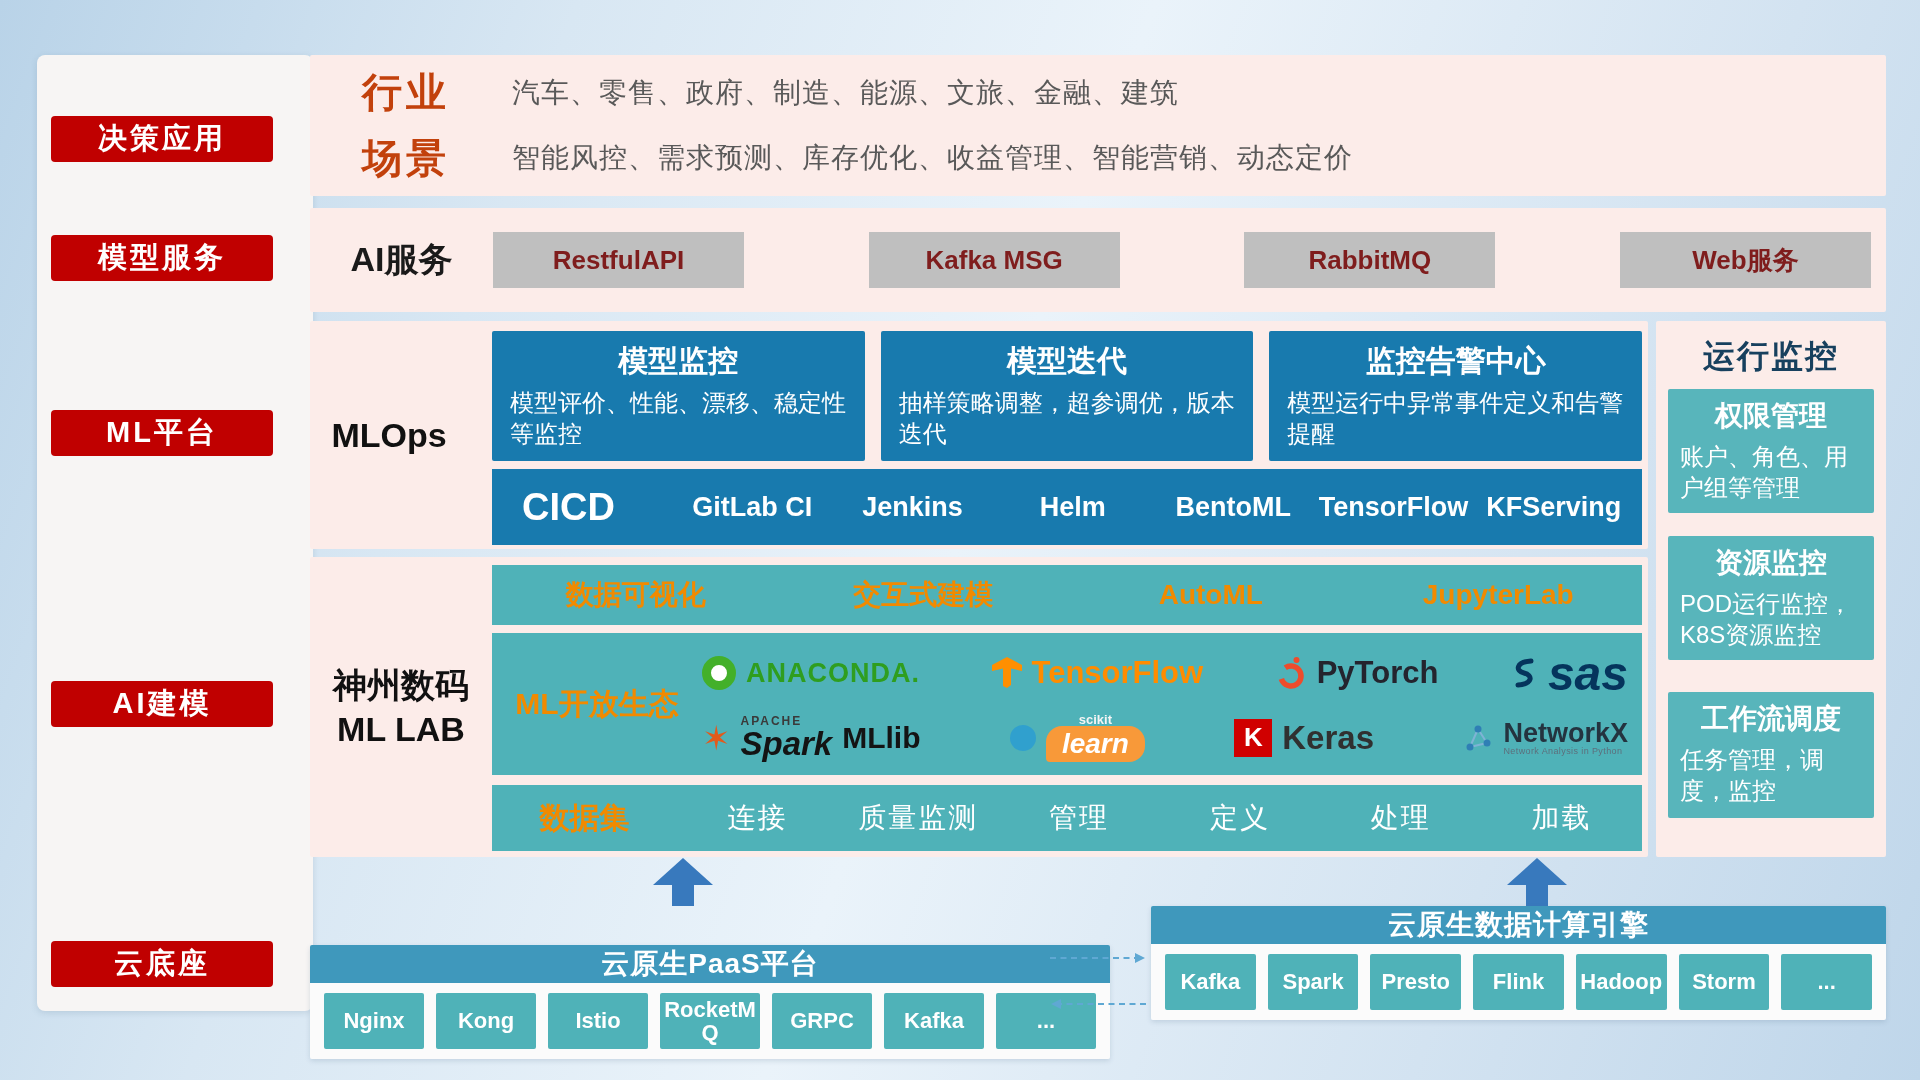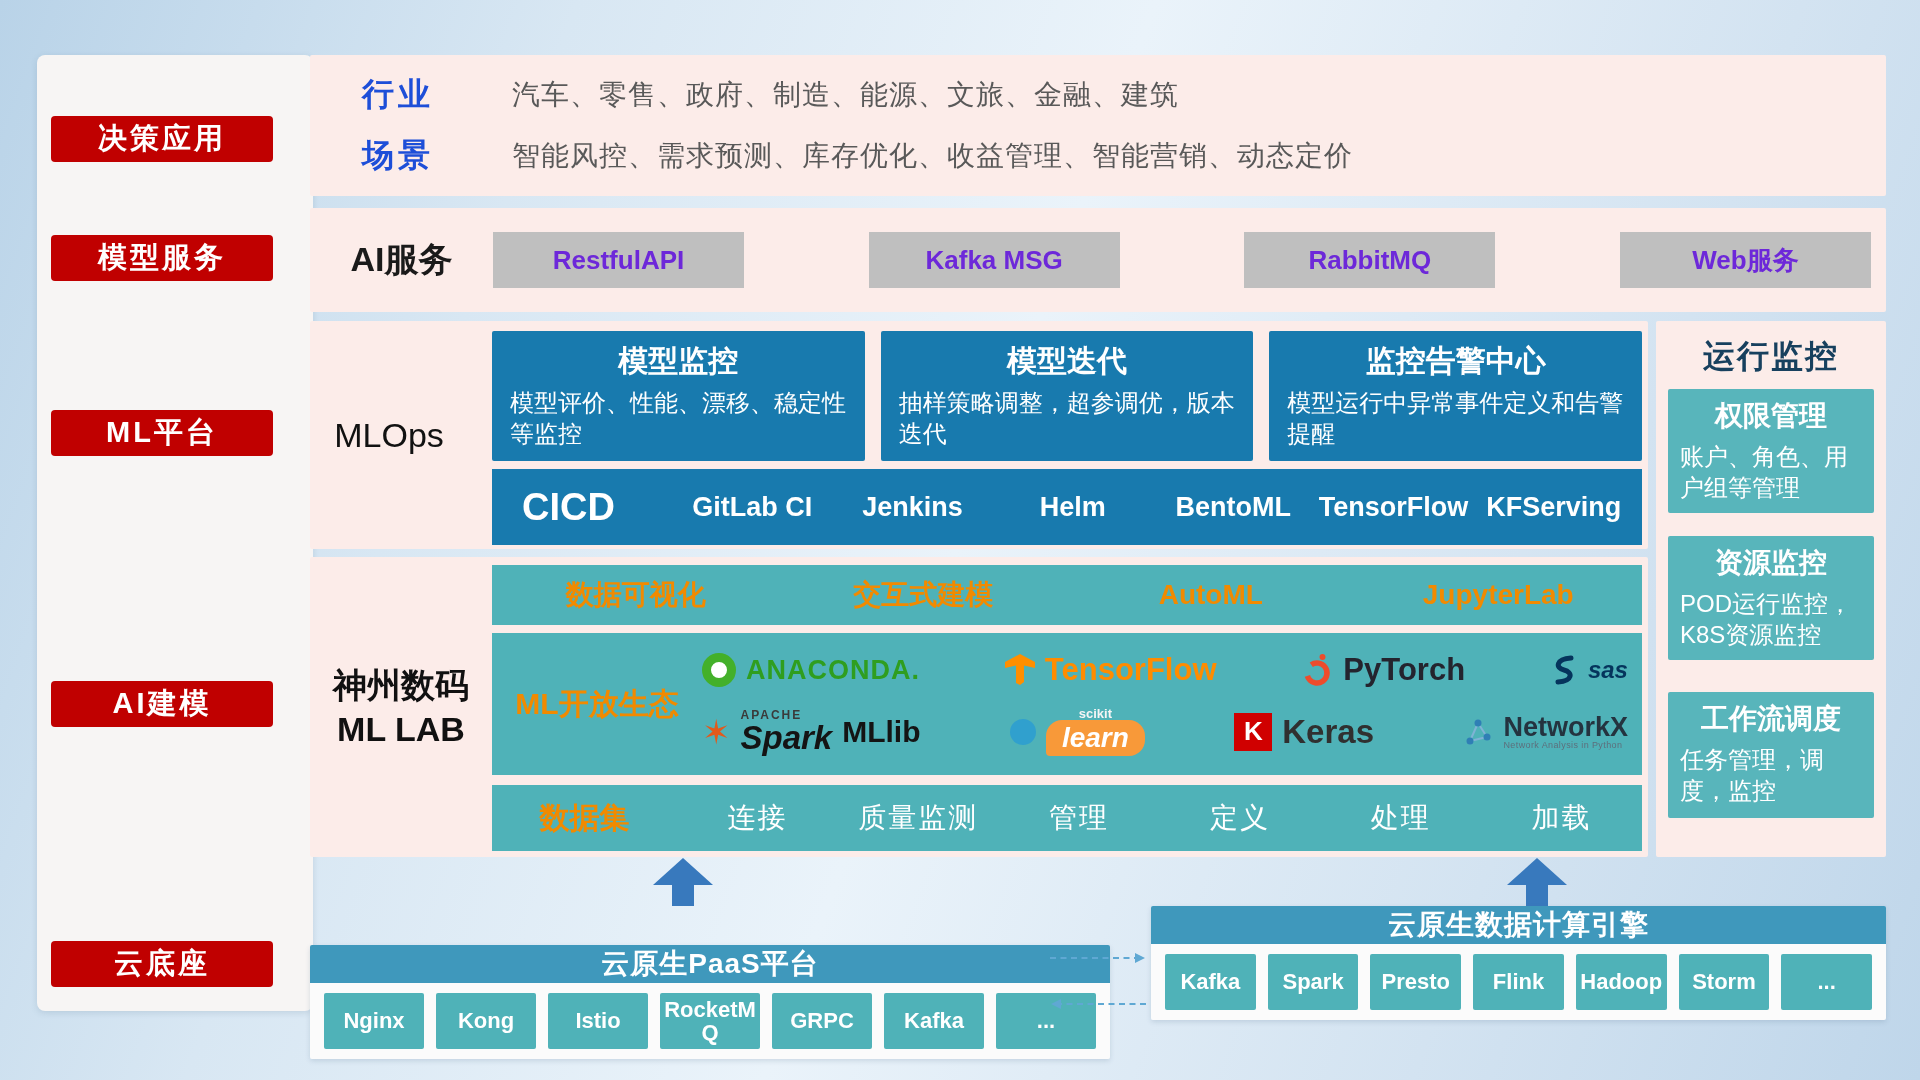--- a/index.html
+++ b/index.html
@@ -16,36 +16,36 @@
     background:#f7f5f4; border-radius:8px; box-shadow:0 2px 6px rgba(80,110,140,.18); }
   .red-btn { position:absolute; left:14px; width:222px; height:46px; background:#c00000;
     color:#fff; font-size:29px; font-weight:bold; letter-spacing:3px;
     display:flex; align-items:center; justify-content:center; border-radius:4px; }
 
   
   .band { position:absolute; background:#fcece9; border-radius:2px; }
   .band-industry { left:310px; top:55px; width:1576px; height:141px;
     display:flex; flex-direction:column; justify-content:space-evenly; padding-left:52px; }
   .ind-row { display:flex; align-items:center; }
-  .ind-label { width:150px; font-size:32px; font-weight:bold; color:#1d4ed8; letter-spacing:4px;font-family:Liberation Serif, serif; }
+  .ind-label { width:150px; font-size:40px; font-weight:bold; color:#c2410c; letter-spacing:4px;font-family:Liberation Serif, serif; }
   .ind-text { font-size:28px; color:#595959; letter-spacing:1px; }
 
   .band-ai { left:310px; top:208px; width:1576px; height:104px; }
   .ai-label { position:absolute; left:0; top:0; width:183px; height:100%;
     display:flex; align-items:center; justify-content:center;
     font-size:34px; font-weight:bold; color:#1a1a1a; }
   .ai-buttons { position:absolute; left:183px; top:0; width:1390px; height:100%;
     display:flex; align-items:center; justify-content:space-between; padding-right:12px; }
-  .gray-btn { width:251px; height:56px; background:#bfbfbf; color:#6d28d9;
+  .gray-btn { width:251px; height:56px; background:#bfbfbf; color:#7f1d1d;
     font-size:26px; font-weight:bold; display:flex; align-items:center; justify-content:center; }
 
   .band-mlops { left:310px; top:321px; width:1338px; height:228px; }
   .mlops-label { position:absolute; left:0; top:0; width:158px; height:100%;
     display:flex; align-items:center; justify-content:center;
-    font-size:34px; font-weight:normal; color:#111; }
+    font-size:34px; font-weight:bold; color:#111; }
   .mlops-cards { position:absolute; left:182px; top:10px; width:1150px; display:flex; gap:16px; }
   .blue-card { flex:1; height:130px; background:#187aae; color:#fff; padding:10px 18px; border-radius:2px; }
   .blue-card .bc-title { text-align:center; font-size:30px; font-weight:bold; margin-bottom:6px; }
   .blue-card .bc-desc { font-size:24px; line-height:1.28; }
   .cicd-bar { position:absolute; left:182px; top:148px; width:1150px; height:76px;
     background:#187aae; color:#fff; display:flex; align-items:center; padding:0 8px 0 30px; }
   .cicd-title { font-size:38px; font-weight:bold; width:150px; }
   .cicd-item { flex:1; text-align:center; font-size:27px; font-weight:bold; }
 
   .band-mllab { left:310px; top:557px; width:1338px; height:300px; }
@@ -58,21 +58,21 @@
   .eco-box { position:absolute; left:182px; top:76px; width:1150px; height:142px;
     background:#4fb2b8; display:flex; align-items:center; }
   .eco-title { width:210px; text-align:center; color:#f18a00; font-size:30px; font-weight:bold; }
   .eco-grid { flex:1; height:100%; display:flex; flex-direction:column; justify-content:space-evenly; padding-right:14px; }
   .eco-row { display:flex; align-items:center; justify-content:space-between; }
   .logo { display:flex; align-items:center; gap:10px; }
   .ana-ring { width:34px; height:34px; border:9px solid #43b02a; border-radius:50%; background:#fff; }
   .ana-text { color:#2f9e1f; font-size:27px; font-weight:bold; letter-spacing:1px; }
   .tf-text { color:#ff8c00; font-size:31px; font-weight:bold; }
   .pt-text { color:#24242e; font-size:31px; font-weight:bold; }
-  .sas-text { color:#05345c; font-size:24px; font-weight:bold; font-style:italic; }
+  .sas-text { color:#05345c; font-size:48px; font-weight:bold; font-style:italic; }
   .stack { display:flex; flex-direction:column; line-height:1; }
   .spark-top { font-size:12px; letter-spacing:2px; color:#3a3a3a; font-weight:bold; }
   .spark-text { font-size:33px; font-weight:bold; font-style:italic; color:#141414; }
   .star { color:#e25a1c; font-size:34px; line-height:1; }
   .mllib-text { color:#141414; font-size:30px; font-weight:bold; }
   .sk-circle { width:26px; height:26px; border-radius:50%; background:#30a0ce; }
   .sk-top { font-size:13px; color:#f5f5f5; font-weight:bold; }
   .sk-pill { background:#f89939; color:#fff; font-style:italic; font-weight:bold; font-size:28px;
     border-radius:16px 16px 16px 4px; padding:4px 16px; }
   .keras-sq { width:38px; height:38px; background:#d00000; color:#fff; font-size:26px; font-weight:bold;

